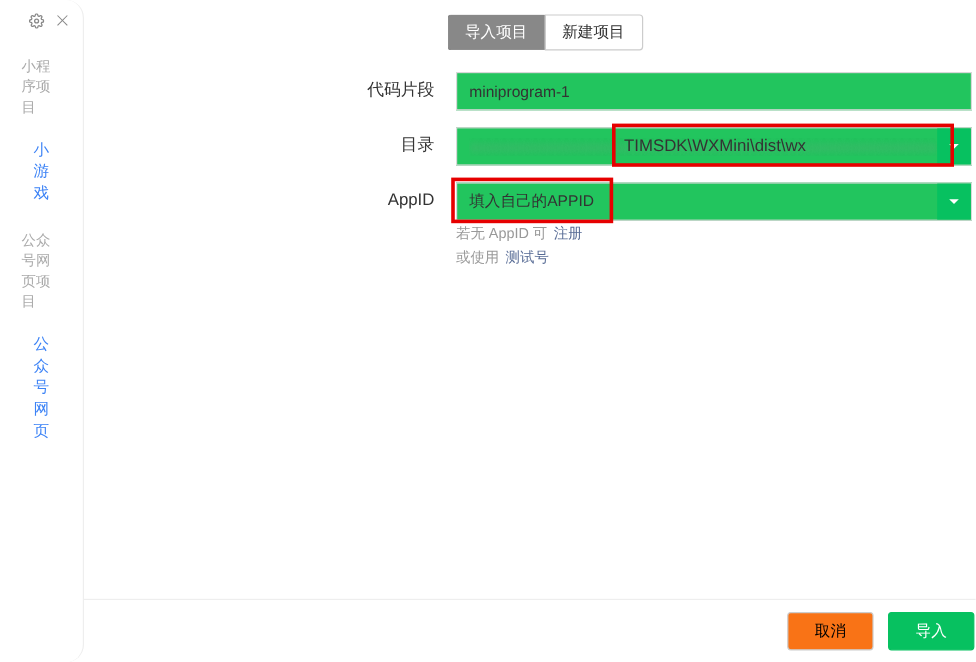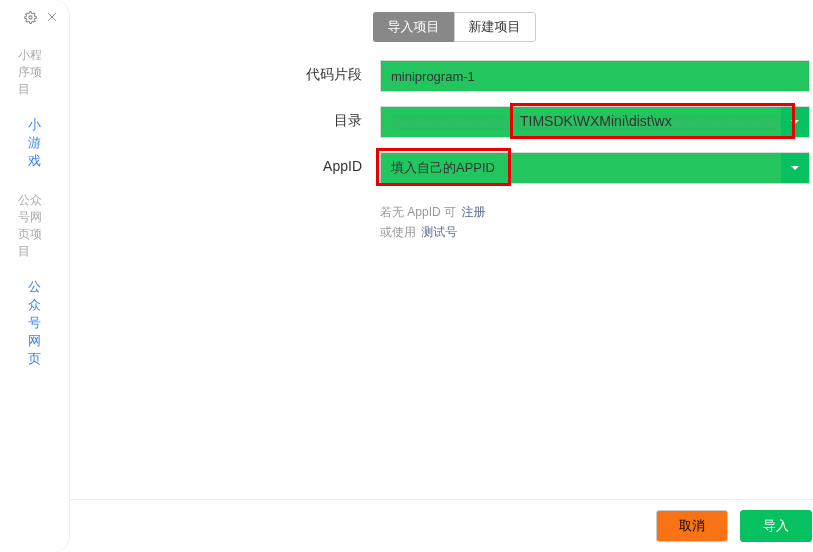--- a/index.html
+++ b/index.html
@@ -31,21 +31,21 @@
 .form-control { flex: 1; }
 
 .input-box { display: flex; align-items: center; border: 1px solid #d8d8d8; height: 32px; padding: 0 10px; background: #22c55e; }
 .input-box.with-dropdown { padding-right: 0; }
 .input-text { flex: 1; font-size: 13px; color: #333; overflow: hidden; white-space: nowrap; }
 .dropdown-btn { width: 28px; height: 30px; background: #07c160; display: flex; align-items: center; justify-content: center; cursor: pointer; }
 .dropdown-btn svg { width: 10px; height: 10px; fill: #fff; }
 
 .highlight-box { position: absolute; border: 3px solid #e60000; pointer-events: none; }
 
-.hint { font-size: 12px; color: #999; margin-top: 18px; line-height: 1.7; }
+.hint { font-size: 12px; color: #999; margin-top: 0; line-height: 1.7; }
 .hint a { color: #576b95; text-decoration: none; margin-left: 2px; }
 
 .footer { margin-top: auto; border-top: 1px solid #eee; padding: 10px 26px; display: flex; justify-content: flex-end; gap: 12px; }
 .btn { padding: 6px 22px; border: 1px solid #ccc; background: #f97316; border-radius: 3px; font-size: 13px; cursor: pointer; }
 .btn.primary { background: #07c160; border-color: #07c160; color: #fff; text-align: right; }
 
 .dir-wrap { position: relative; }
 .appid-wrap { position: relative; }
 </style>
 </head>

